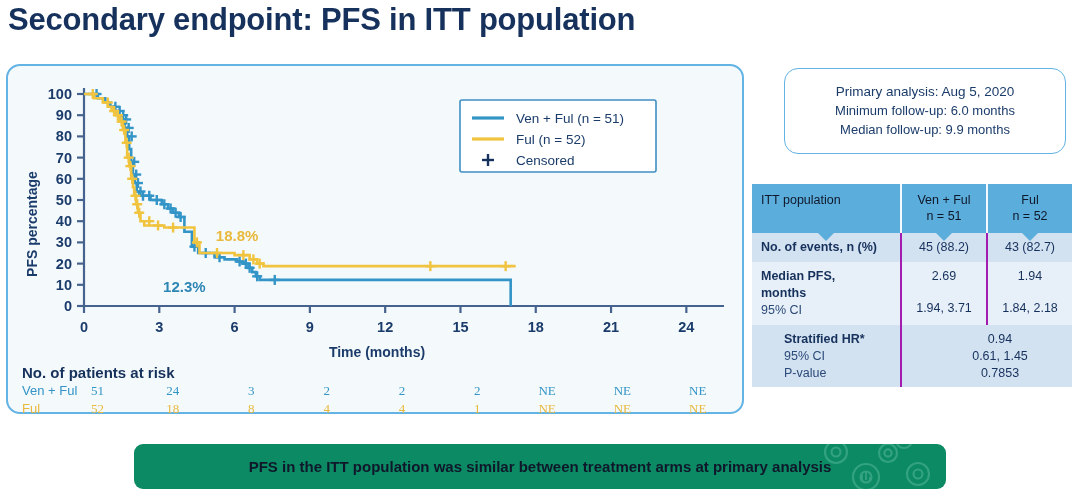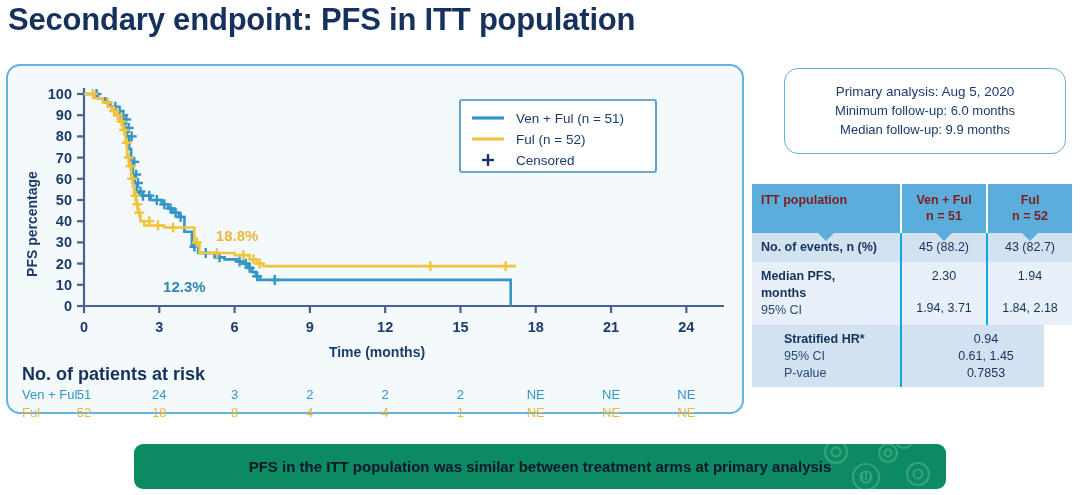--- a/index.html
+++ b/index.html
@@ -38,30 +38,30 @@
     transform: rotate(-90deg); text-align: center;
   }
   #x-axis-title { left: 0; top: 278px; width: 738px; text-align: center; }
 
   
   #risk-table {
     position: absolute; left: 14px; top: 298px;
     width: 712px; color: #2E86B5; font-size: 13px;
   }
   #risk-title {
-    font-weight: bold; color: #16315C; font-size: 18px;
+    font-weight: bold; color: #16315C; font-size: 15px;
     margin-bottom: 2px;
   }
   .risk-row { position: relative; height: 18px; }
   .risk-row.ven { color: #3395C7; }
   .risk-row.ful { color: #E8B93C; }
   .risk-label { position: absolute; left: 0; top: 0; font-size: 13px; }
   .risk-val {
     position: absolute; top: 0; width: 40px;
-    text-align: center; font-size: 13px;
+    text-align: right; font-size: 13px; font-family: Liberation Serif, serif;
   }
 
   
   #info-box {
     position: absolute; left: 784px; top: 68px;
     width: 282px; height: 86px;
     background: #ffffff;
     border: 1.6px solid #63B3E4;
     border-radius: 14px;
     display: flex; flex-direction: column;
@@ -70,51 +70,51 @@
   }
   #info-primary { font-weight: normal; font-size: 13.5px; }
 
   
   #results-table {
     position: absolute; left: 752px; top: 184px;
     width: 320px; font-size: 12.5px; color: #16315C;
   }
   .rt-head { display: flex; position: relative; }
   .rt-head .cell {
-    background: #5BAEDC; color: #7f1d1d;
-    font-weight: bold; font-size: 12.5px;
+    background: #5BAEDC; color: #0f172a;
+    font-weight: normal; font-size: 12.5px;
     padding: 9px 6px; text-align: center;
     line-height: 1.25; position: relative;
   }
   .rt-head .cell.first { text-align: left; padding-left: 9px; }
   .rt-head .cell + .cell { border-left: 2px solid #F4F9FC; }
   .notch {
     position: absolute; left: 50%; bottom: -8px;
     transform: translateX(-50%);
     width: 0; height: 0;
     border-left: 9px solid transparent;
     border-right: 9px solid transparent;
     border-top: 9px solid #5BAEDC;
   }
   .rt-row { display: flex; border-radius: 10px; }
   .rt-row .cell {
     padding: 6px 6px; line-height: 1.35;
     text-align: center;
   }
   .rt-row .cell.first { text-align: left; padding-left: 9px; }
-  .rt-row .cell + .cell { border-left: 2px solid #0ea5e9; }
+  .rt-row .cell + .cell { border-left: 2px solid #a21caf; }
   .rt-row.shade-a .cell { background: #D3E2F1; }
   .rt-row.shade-b .cell { background: #E7F0F8; }
   .rt-row.shade-c .cell { background: #D3E2F1; padding-left: 32px; }
   .lbl-bold { font-weight: bold; }
   .lbl-sub { font-weight: normal; color: #2B4A78; }
   .col1 { width: 148px; flex: none; }
   .col2 { width: 86px; flex: none; }
   .col3 { width: 86px; flex: none; }
-  .colspan2 { width: 144px; flex: none; }
+  .colspan2 { width: 172px; flex: none; }
 
   
   #footer-banner {
     position: absolute; left: 134px; top: 444px;
     width: 812px; height: 45px;
     background: #0C8A63; border-radius: 9px;
     display: flex; align-items: center; justify-content: center;
     overflow: hidden;
   }
   #footer-text {
@@ -358,21 +358,21 @@
       <div class="cell col3">43 (82.7)</div>
     </div>
 
     <div class="rt-row shade-b">
       <div class="cell first col1">
         <div class="lbl-bold">Median PFS,</div>
         <div class="lbl-bold">months</div>
         <div class="lbl-sub">95% CI</div>
       </div>
       <div class="cell col2">
-        <div>2.30</div>
+        <div>2.69</div>
         <div style="height:15px"></div>
         <div>1.94, 3.71</div>
       </div>
       <div class="cell col3">
         <div>1.94</div>
         <div style="height:15px"></div>
         <div>1.84, 2.18</div>
       </div>
     </div>
 

